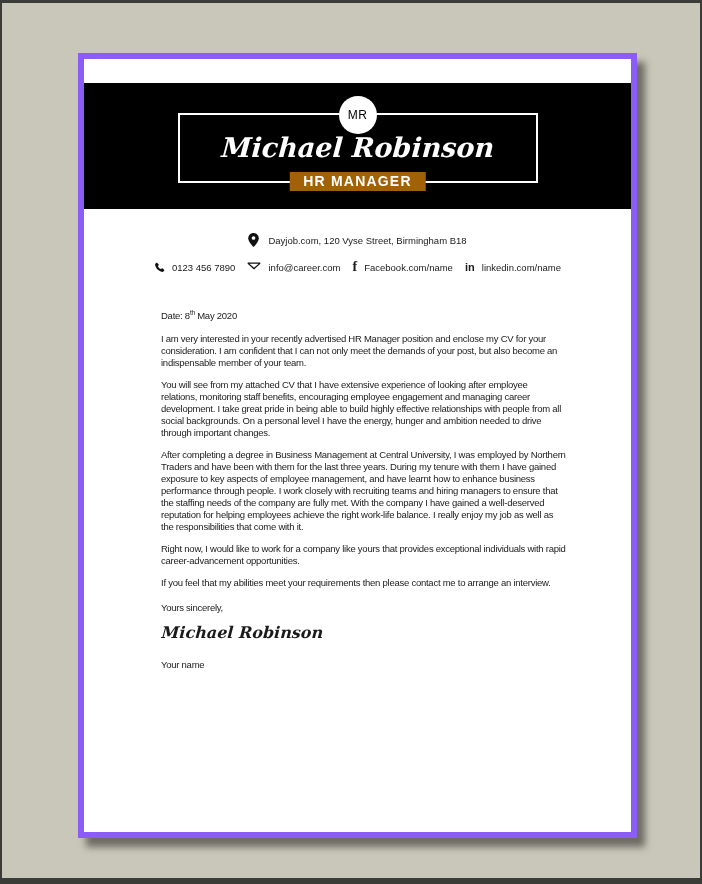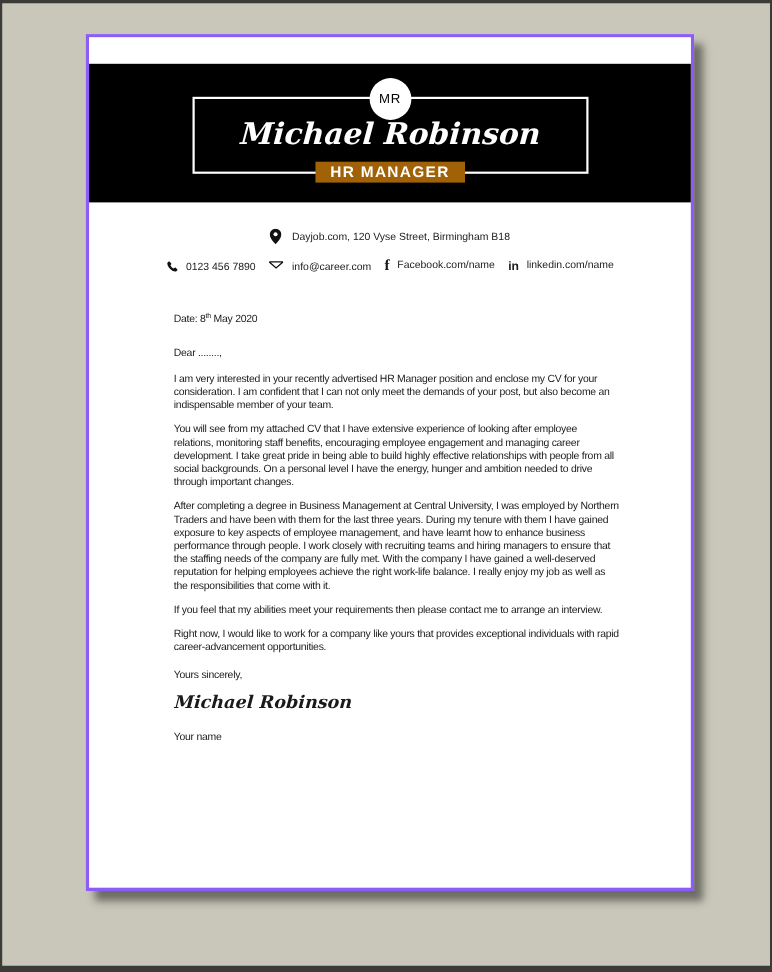--- a/index.html
+++ b/index.html
@@ -10,23 +10,23 @@
     border: 2px solid #3b3b37;
     border-top-width: 3px;
     border-bottom-width: 6px;
     overflow: hidden;
     font-family: "Liberation Sans", sans-serif;
     color: #1a1a1a;
   }
   .page {
     position: relative;
     width: 547px; height: 773px;
-    margin: 28px 0 0 76px;
+    margin: 50px 0 0 76px;
     background: #ffffff;
-    border: 3px solid #8b5cf6;
+    border: 6px solid #8b5cf6;
     box-sizing: content-box;
     box-shadow: 8px 9px 7px rgba(35,35,30,0.55);
   }
   
   .top-strip { height: 24px; background: #ffffff; }
   .banner { position: relative; height: 126px; background: #000000; }
   .frame {
     position: absolute; left: 50%; top: 30px; transform: translateX(-50%);
     width: 360px; height: 70px;
     border: 2px solid #ffffff; box-sizing: border-box;
@@ -55,21 +55,21 @@
   .contact { padding-top: 24px; }
   .contact-row1 {
     display: flex; justify-content: center; align-items: center;
     gap: 9px; font-size: 9.5px;
   }
   .contact-row2 {
     margin-top: 14px;
     display: flex; justify-content: space-between; align-items: center;
     padding: 0 70px; font-size: 9.5px;
   }
-  .citem { display: flex; align-items: flex-start; gap: 7px; }
+  .citem { display: flex; align-items: center; gap: 7px; }
   .icon { display: inline-flex; }
   .fb-glyph { font-family: "Liberation Serif", serif; font-weight: bold; font-size: 14px; line-height: 12px; }
   .li-glyph { font-weight: bold; font-size: 11px; line-height: 12px; }
   
   .letter {
     margin: 34px 65px 0 77px;
     font-size: 9.5px; letter-spacing: -0.25px; line-height: 12px;
   }
   .recipient-line { line-height: 12px; }
   .jobref { margin-top: 13px; }
@@ -140,26 +140,25 @@
         <span>linkedin.com/name</span>
       </span>
     </div>
   </div>
 
   <div class="letter">
 
 
     <div class="date-line"><span>Date: 8</span><sup>th</sup><span> May 2020</span></div>
 
-    <div class="salutation">Dear ........,</div>
 
     <p class="body-para first-para">I am very interested in your recently advertised HR Manager position and enclose my CV for your consideration. I am confident that I can not only meet the demands of your post, but also become an indispensable member of your team.</p>
     <p class="body-para">You will see from my attached CV that I have extensive experience of looking after employee relations, monitoring staff benefits, encouraging employee engagement and managing career development. I take great pride in being able to build highly effective relationships with people from all social backgrounds. On a personal level I have the energy, hunger and ambition needed to drive through important changes.</p>
     <p class="body-para">After completing a degree in Business Management at Central University, I was employed by Northern Traders and have been with them for the last three years. During my tenure with them I have gained exposure to key aspects of employee management, and have learnt how to enhance business performance through people. I work closely with recruiting teams and hiring managers to ensure that the staffing needs of the company are fully met. With the company I have gained a well-deserved reputation for helping employees achieve the right work-life balance. I really enjoy my job as well as the responsibilities that come with it.</p>
+    <p class="body-para">Right now, I would like to work for a company like yours that provides exceptional individuals with rapid career-advancement opportunities.</p>
     <p class="body-para">If you feel that my abilities meet your requirements then please contact me to arrange an interview.</p>
-    <p class="body-para">Right now, I would like to work for a company like yours that provides exceptional individuals with rapid career-advancement opportunities.</p>
 
     <div class="closing">Yours sincerely,</div>
     <div class="signature">Michael Robinson</div>
     <div class="your-name">Your name</div>
   </div>
 
 </div>
 
 </body></html>

